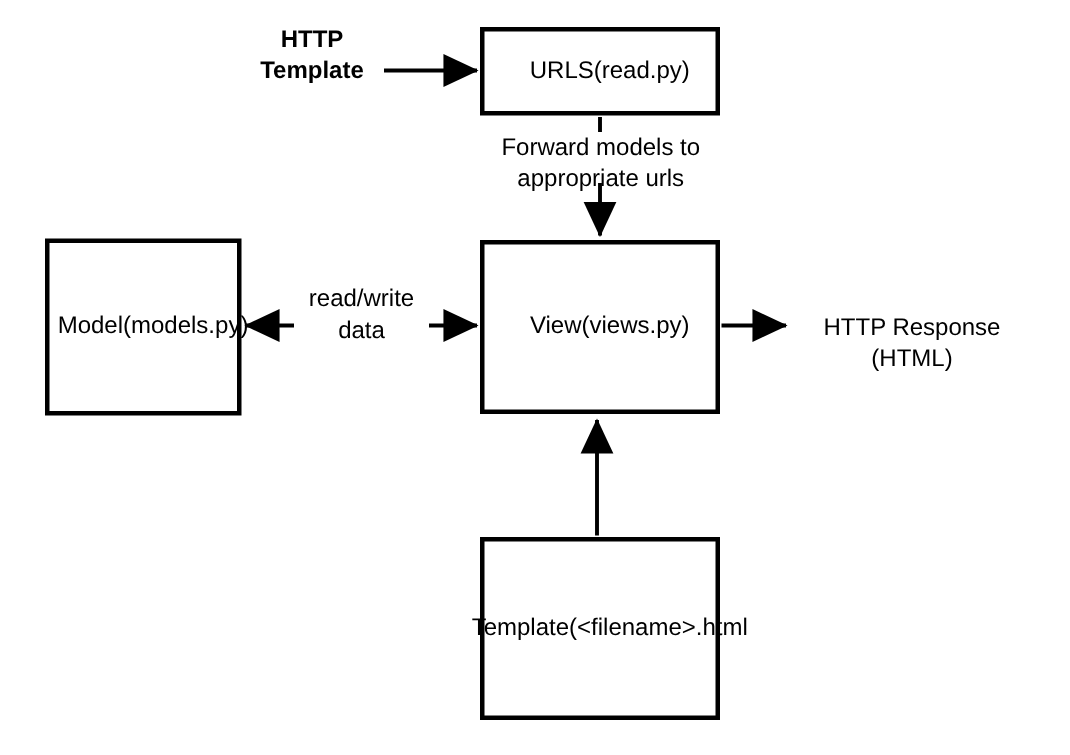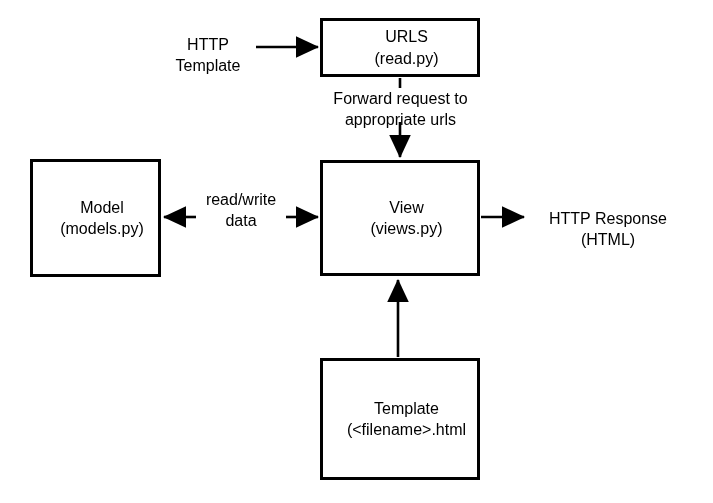--- a/index.html
+++ b/index.html
@@ -25,21 +25,21 @@
     top: 0;
     width: 713px;
     height: 503px;
   }
   .node-box {
     position: absolute;
     box-sizing: border-box;
     background: #ffffff;
     border: 3px solid #000000;
     display: flex;
-    flex-direction: column;
+    flex-direction: row;
     align-items: center;
     justify-content: center;
     text-align: center;
     line-height: 1.32;
     font-size: 16px;
     color: #000000;
     z-index: 3;
     padding-left: 13px;
   }
   .node-line {
@@ -60,21 +60,21 @@
 
   
   #node-urls      { left: 320px; top: 18px;  width: 160px; height: 59px; }
   #node-model     { left: 30px;  top: 159px; width: 131px; height: 118px; }
   #node-view      { left: 320px; top: 160px; width: 160px; height: 116px; }
   #node-template  { left: 320px; top: 358px; width: 160px; height: 122px; }
   
   #node-template .node-line { position: relative; }
 
   
-  #label-http-request   { left: 160px; top: 34px;  width: 96px; }
+  #label-http-request   { left: 160px; top: 16px;  width: 96px; font-weight: bold; }
   #label-forward        { left: 313px; top: 88px;  width: 175px; }
   #label-readwrite      { left: 196px; top: 189px; width: 90px; }
   #label-http-response  { left: 528px; top: 208px; width: 160px; }
 </style>
 </head>
 <body>
 
 <div id="diagram-root">
 
   <svg id="diagram-svg" viewBox="0 0 713 503">
@@ -126,21 +126,21 @@
     <span class="node-line">Template</span>
     <span class="node-line">(&lt;filename&gt;.html</span>
   </div>
 
   <div class="edge-label" id="label-http-request">
     <span class="lbl-line">HTTP</span>
     <span class="lbl-line">Template</span>
   </div>
 
   <div class="edge-label" id="label-forward">
-    <span class="lbl-line">Forward request to</span>
+    <span class="lbl-line">Forward models to</span>
     <span class="lbl-line">appropriate urls</span>
   </div>
 
   <div class="edge-label" id="label-readwrite">
     <span class="lbl-line">read/write</span>
     <span class="lbl-line">data</span>
   </div>
 
   <div class="edge-label" id="label-http-response">
     <span class="lbl-line">HTTP Response</span>

